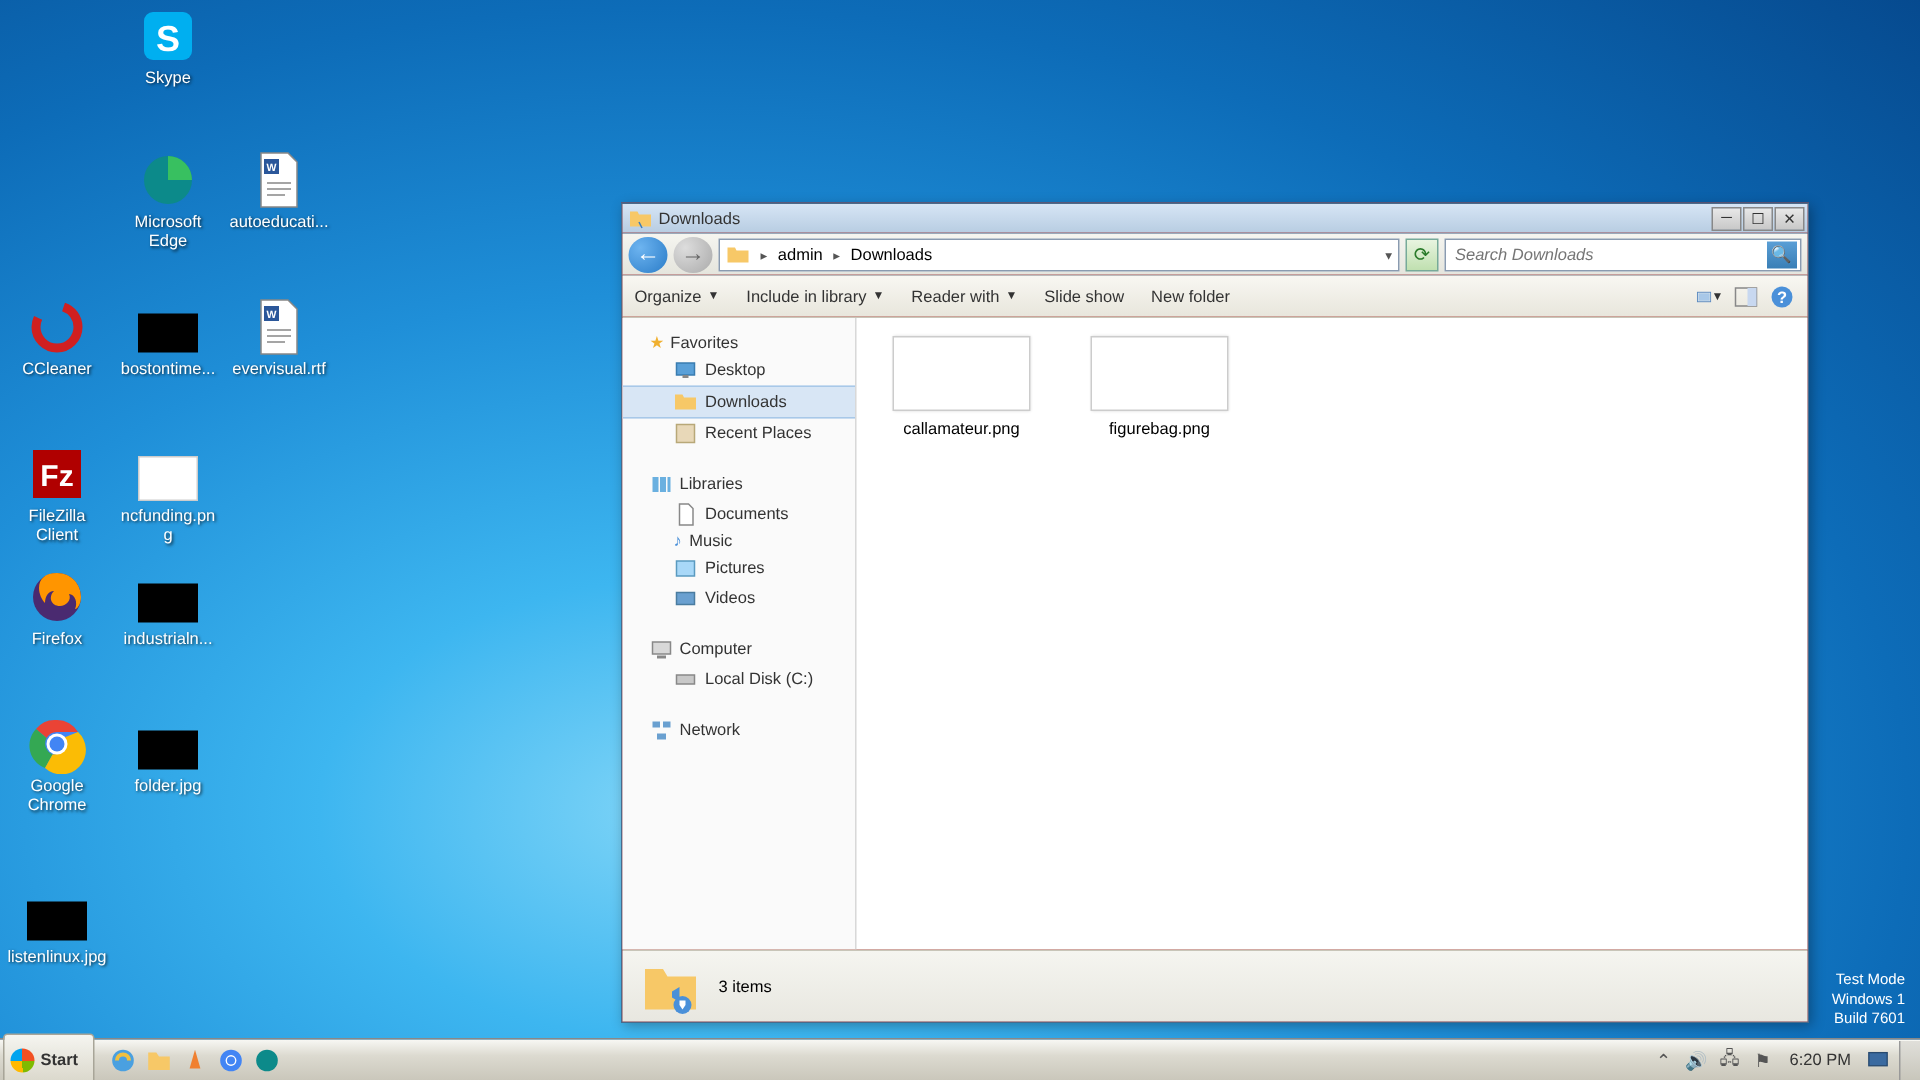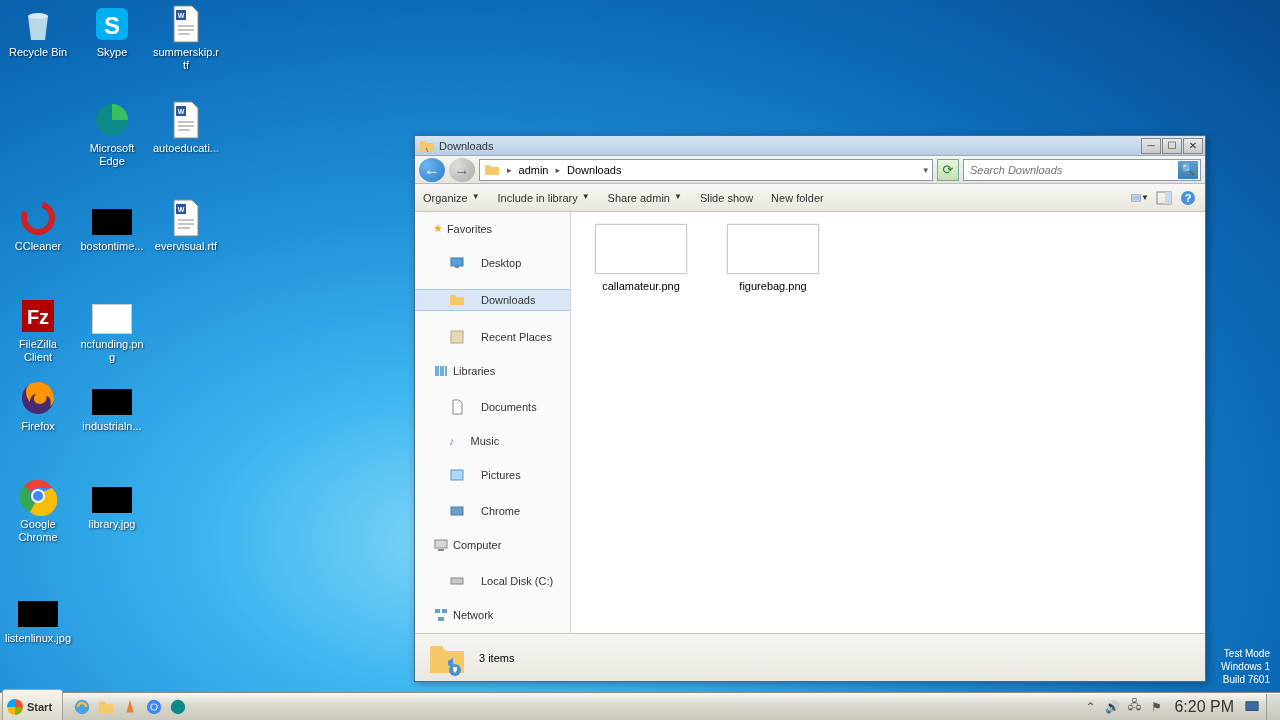--- a/index.html
+++ b/index.html
@@ -33,77 +33,57 @@
 .searchbox input { border: none; outline: none; flex: 1; font-size: 11px; font-style: italic; color: #888; }
 .searchbtn { width: 20px; height: 18px; background: linear-gradient(#5a9fd6,#3a7fb6); color: #fff; display: flex; align-items: center; justify-content: center; font-size: 11px; }
 .toolbar { height: 28px; background: linear-gradient(#f8f7f2,#e8e6dc); border-bottom: 1px solid #c8c5b8; display: flex; align-items: center; padding: 0 8px; font-size: 11px; color: #333; gap: 18px; }
 .toolbar .tbtn { display: flex; align-items: flex-start; gap: 4px; cursor: default; }
 .toolbar .rbtns { margin-left: auto; display: flex; gap: 6px; align-items: center; }
 .toolbar .ricon { width: 18px; height: 18px; display: flex; align-items: center; justify-content: center; }
 .wbody { flex: 1; display: flex; background: #fff; overflow: hidden; }
 .navpane { width: 156px; background: #fafafa; border-right: 1px solid #d8d8d8; padding: 8px 0; font-size: 11px; overflow-y: auto; }
 .navgroup { margin-bottom: 14px; }
 .navhdr { padding: 2px 8px 2px 18px; display: flex; align-items: center; gap: 4px; color: #333; }
-.navitem { padding: 2px 8px 2px 34px; display: flex; align-items: center; gap: 16px; color: #333; cursor: default; margin-top: 16px; }
+.navitem { padding: 2px 8px 2px 34px; display: flex; align-items: center; gap: 5px; color: #333; cursor: default; }
 .navitem.sel { background: #d8e6f5; border: 1px solid #a8c8e8; border-left: none; border-right: none; }
 .content { flex: 1; padding: 12px 16px; display: flex; gap: 24px; align-items: flex-start; }
 .fileitem { width: 108px; text-align: center; font-size: 11px; }
 .thumb { width: 92px; height: 50px; margin: 0 auto 6px; border: 1px solid #ccc; box-shadow: 0 0 2px rgba(0,0,0,0.15); background: #fff; }
 .statusbar { height: 48px; background: linear-gradient(#f5f5f0,#e8e7e0); border-top: 1px solid #c8c5b8; display: flex; align-items: center; padding: 4px 12px; font-size: 11px; gap: 12px; }
 .statusbar .bigicon { width: 40px; height: 40px; }
 
 
 .taskbar { position: absolute; bottom: 0; left: 0; right: 0; height: 28px; background: linear-gradient(to bottom, #f8f8f4 0%, #dcdad0 40%, #cac7bb 100%); border-top: 1px solid #888; display: flex; align-items: center; font-size: 11px; }
 .startbtn { height: 36px; padding: 0 10px 0 4px; margin: 2px; background: linear-gradient(to bottom, #f5f5f0, #d8d5c8); border: 1px solid #a8a598; border-radius: 3px; display: flex; align-items: center; gap: 4px; font-weight: bold; color: #333; }
 .winorb { width: 16px; height: 16px; border-radius: 50%; background: conic-gradient(#f25022 0 90deg, #7fba00 90deg 180deg, #ffb900 180deg 270deg, #00a4ef 270deg 360deg); }
 .qlaunch { display: flex; gap: 2px; padding: 0 6px; }
 .qlaunch .qicon { width: 22px; height: 22px; display: flex; align-items: center; justify-content: center; }
 .tray { margin-left: auto; display: flex; align-items: center; gap: 6px; padding: 0 6px; color: #333; }
 .tray .ticon2 { width: 16px; height: 16px; display: flex; align-items: center; justify-content: center; font-size: 12px; color: #555; }
-.clock { font-size: 16px; padding: 0 4px; }
+.clock { font-size: 11px; padding: 0 4px; }
 .showdesk { width: 14px; height: 26px; border-left: 1px solid #999; background: linear-gradient(#e0dfda,#c8c6bb); }
 
 .watermark { position: absolute; right: 10px; bottom: 34px; color: #fff; font-size: 10px; text-align: right; line-height: 13px; }
 
 
 .svicon { width: 16px; height: 16px; display: inline-block; }
 </style>
 </head>
 <body>
 
 <div class="desktop">
 
-<div class="dicon" style="left: 2px; top: 4px;">
-      <div class="img">
-        <svg viewBox="0 0 40 40" width="40" height="40">
-          <path fill="#b8d8e8" d="M10 12h20l-3 24H13z"></path>
-          <ellipse cx="20" cy="12" rx="10" ry="3" fill="#d8e8f0"></ellipse>
-        </svg>
-      </div>
-      <div class="lbl">Recycle Bin</div>
-    </div>
     <div class="dicon" style="left: 76px; top: 4px;">
       <div class="img">
         <svg viewBox="0 0 40 40" width="40" height="40">
           <rect x="4" y="4" width="32" height="32" rx="6" fill="#00aff0"></rect>
           <text x="20" y="30" text-anchor="middle" fill="#fff" font-size="24" font-weight="bold">S</text>
         </svg>
       </div>
       <div class="lbl">Skype</div>
-    </div>
-    <div class="dicon" style="left: 150px; top: 4px;">
-      <div class="img">
-        <svg viewBox="0 0 40 40" width="40" height="40">
-          <path fill="#fff" stroke="#888" d="M8 2h18l6 6v30H8z"></path>
-          <rect x="10" y="6" width="10" height="10" fill="#2b579a"></rect>
-          <text x="15" y="14" text-anchor="middle" fill="#fff" font-size="7" font-weight="bold">W</text>
-          <path stroke="#888" d="M12 22h16M12 26h16M12 30h12"></path>
-        </svg>
-      </div>
-      <div class="lbl">summerskip.rtf</div>
     </div>
     <div class="dicon" style="left: 76px; top: 100px;">
       <div class="img">
         <svg viewBox="0 0 40 40" width="40" height="40">
           <circle cx="20" cy="20" r="16" fill="#0c8a8a"></circle>
           <path fill="#38c060" d="M20 4a16 16 0 0116 16h-16z"></path>
         </svg>
       </div>
       <div class="lbl">Microsoft Edge</div>
     </div>
@@ -183,21 +163,21 @@
           <circle cx="20" cy="20" r="7" fill="#fff"></circle>
           <circle cx="20" cy="20" r="5" fill="#4285f4"></circle>
         </svg>
       </div>
       <div class="lbl">Google Chrome</div>
     </div>
     <div class="dicon" style="left: 76px; top: 476px;">
       <div class="img">
         <div style="width:40px;height:26px;background:#000;margin:7px auto 0"></div>
       </div>
-      <div class="lbl">library.jpg</div>
+      <div class="lbl">folder.jpg</div>
     </div>
     <div class="dicon" style="left: 2px; top: 590px;">
       <div class="img">
         <div style="width:40px;height:26px;background:#000;margin:7px auto 0"></div>
       </div>
       <div class="lbl">listenlinux.jpg</div>
     </div>
   </div>
 
 <div class="win">
@@ -239,21 +219,21 @@
   <div class="toolbar">
     <div class="tbtn">
         <span>Organize</span> 
         <span style="font-size:8px">▼</span>
       </div>
     <div class="tbtn">
         <span>Include in library</span> 
         <span style="font-size:8px">▼</span>
       </div>
     <div class="tbtn">
-        <span>Share admin</span> 
+        <span>Reader with</span> 
         <span style="font-size:8px">▼</span>
       </div>
     <div class="tbtn">
         <span>Slide show</span>
       </div>
     <div class="tbtn">
         <span>New folder</span>
       </div>
     <div class="rbtns">
       <div class="ricon">
@@ -325,21 +305,21 @@
         <div class="navitem">
             <svg class="svicon" viewBox="0 0 16 16">
               <rect x="2" y="3" width="12" height="10" fill="#a8d8f8" stroke="#5a9ac0"></rect>
             </svg> 
             <span>Pictures</span>
           </div>
         <div class="navitem">
             <svg class="svicon" viewBox="0 0 16 16">
               <rect x="2" y="4" width="12" height="8" fill="#6aa0d0" stroke="#4a7ca0"></rect>
             </svg> 
-            <span>Chrome</span>
+            <span>Videos</span>
           </div>
       </div>
       <div class="navgroup">
         <div class="navhdr">
             <svg class="svicon" viewBox="0 0 16 16">
               <rect x="2" y="3" width="12" height="8" fill="#d8d8d8" stroke="#888"></rect>
               <rect x="5" y="12" width="6" height="2" fill="#888"></rect>
             </svg> 
             <span>Computer</span>
           </div>

